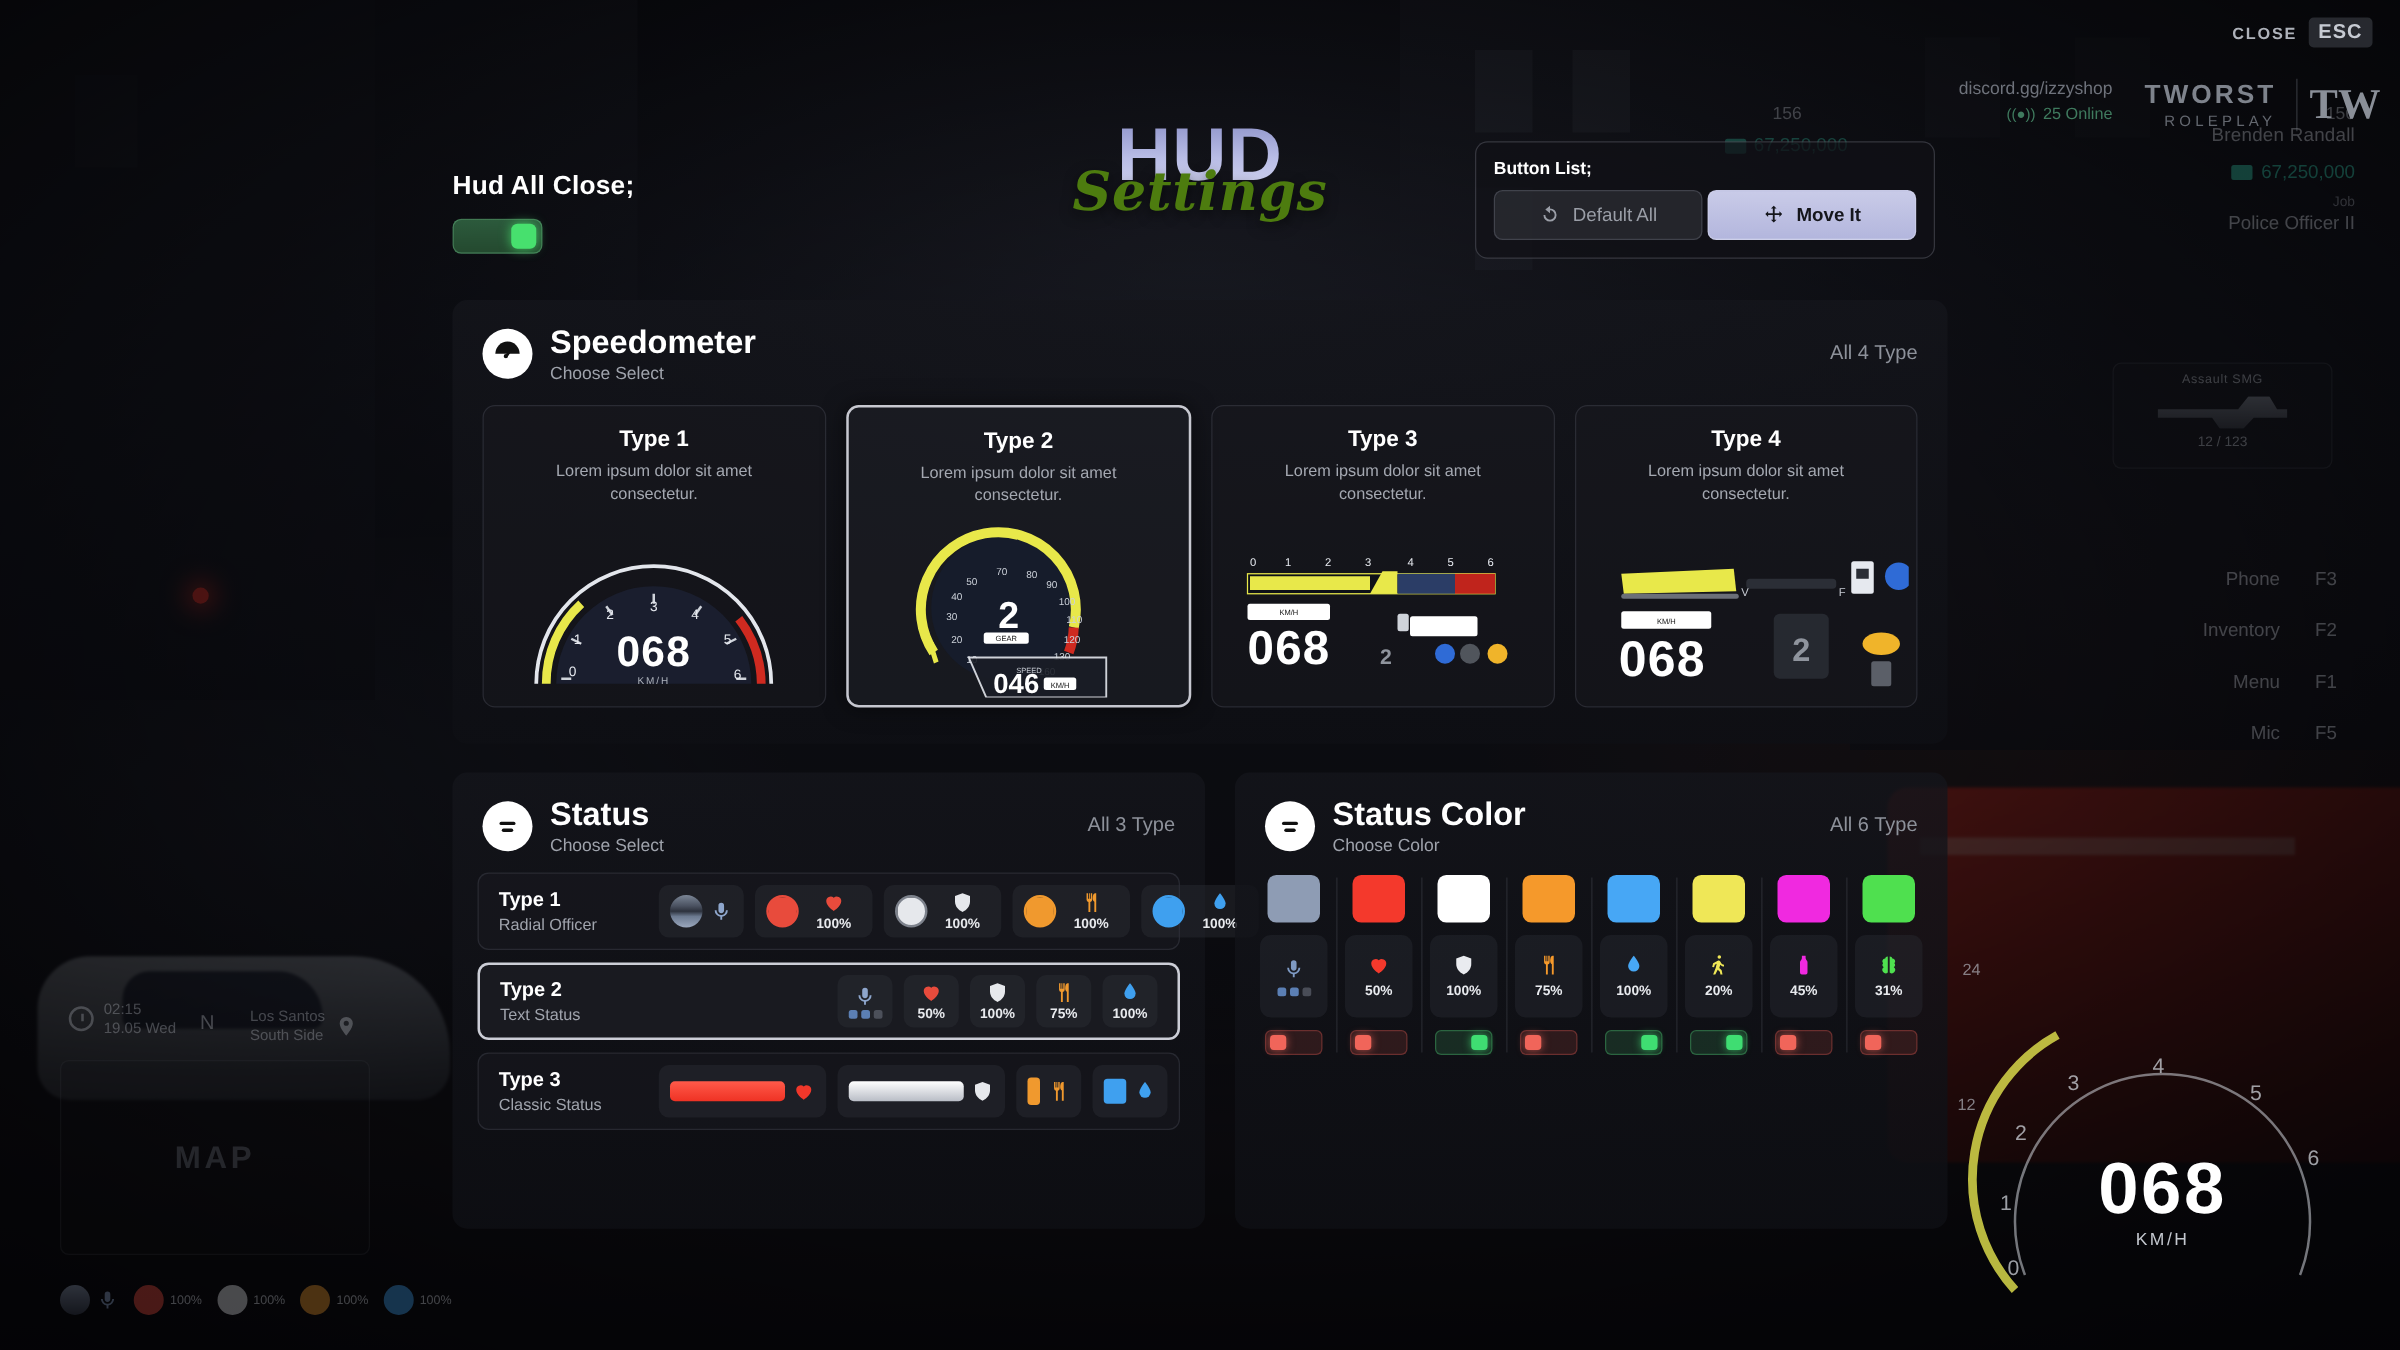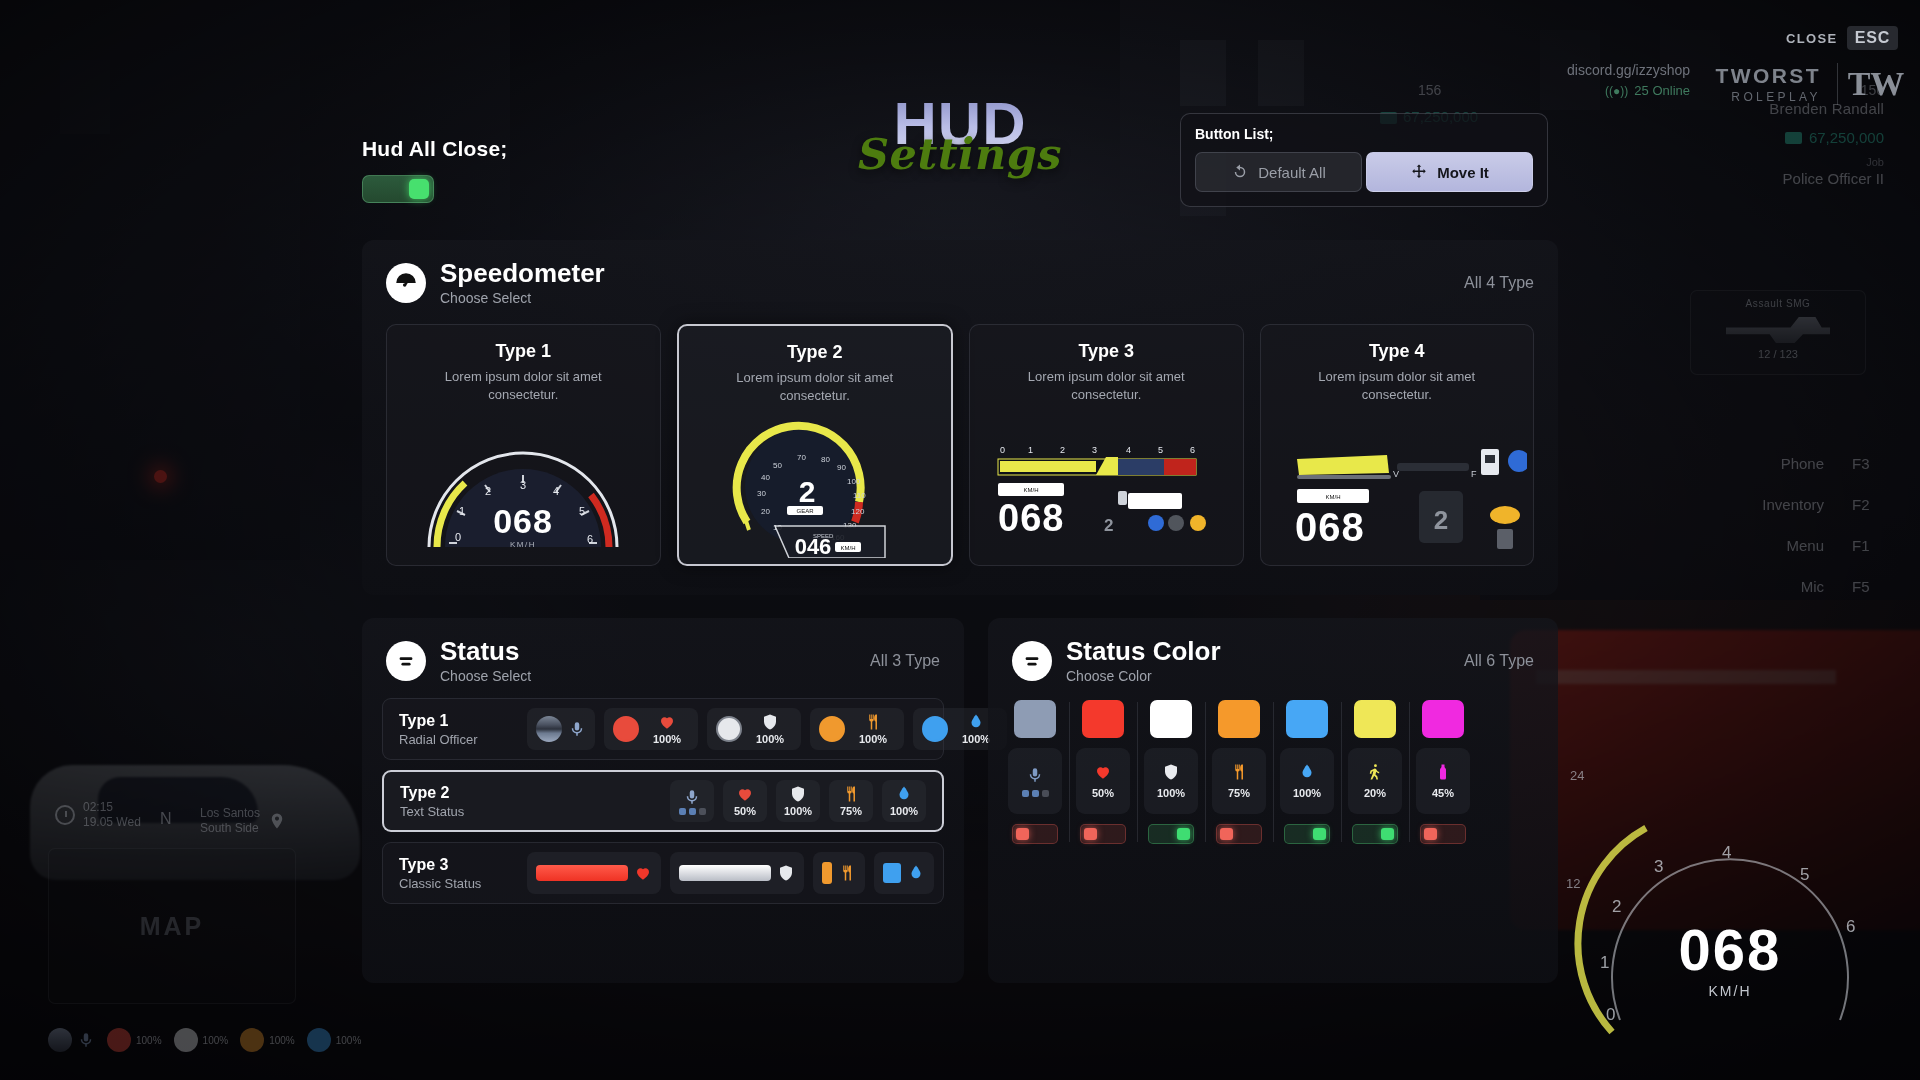--- a/index.html
+++ b/index.html
@@ -108,21 +108,21 @@
   .gsb { display:flex; align-items:center; gap:5px; font-size:10px; color:#cfd3da;}
   .gsb .ring { width: 24px; height: 24px; border-radius:50%; }
 
   
   .ghud-speedo { right: 10px; bottom: 30px; width: 360px; height: 330px; opacity:1; }
 
   
   #overlay { position: absolute; inset: 0; }
 
   .close-wrap {
-    position: absolute; right: 22px; top: 26px;
+    position: absolute; right: 22px; top: 14px;
     display: flex; align-items: center; gap: 9px;
   }
   .close-label { font-size: 13px; letter-spacing: 1.4px; color: #aeb2ba; font-weight: 700; }
   .close-esc {
     font-size: 16px; letter-spacing: .8px; color: #c6cad2; font-weight: 700;
     background: rgba(80,84,94,.45); padding: 3px 8px; border-radius: 4px;
   }
 
   .brand { position: absolute; right: 22px; top: 62px; display: flex; align-items: center; gap: 16px; }
   .brand-txt { text-align: right; line-height: 1; }
@@ -863,17 +863,29 @@
           <svg class="ico" viewBox="0 0 24 24">
               <path d="M10 2h4v2.6c0 .8.3 1.5.8 2.1l.6.7c.4.5.6 1.1.6 1.8V20a2 2 0 0 1-2 2h-4a2 2 0 0 1-2-2V9.2c0-.7.2-1.3.6-1.8l.6-.7c.5-.6.8-1.3.8-2.1z" fill="#f029e0"></path>
             </svg>
           <span class="pct">45%</span>
         </div>
         <div class="toggle-sm off">
             <span class="tk"></span>
           </div>
       </div>
 
+      <div class="ccol">
+        <div class="swatch" style="background:#4fe04f"></div>
+        <div class="cell">
+          <svg class="ico" viewBox="0 0 24 24">
+              <path d="M11 3a3 3 0 0 0-3 2.2A2.8 2.8 0 0 0 6 10a2.8 2.8 0 0 0 .6 4.4A2.8 2.8 0 0 0 11 20zm2 0a3 3 0 0 1 3 2.2A2.8 2.8 0 0 1 18 10a2.8 2.8 0 0 1-.6 4.4A2.8 2.8 0 0 1 13 20z" fill="#4fe04f"></path>
+            </svg>
+          <span class="pct">31%</span>
+        </div>
+        <div class="toggle-sm off">
+            <span class="tk"></span>
+          </div>
+      </div>
 
     </div>
   </div>
 
 </div>
 
 </body></html>

